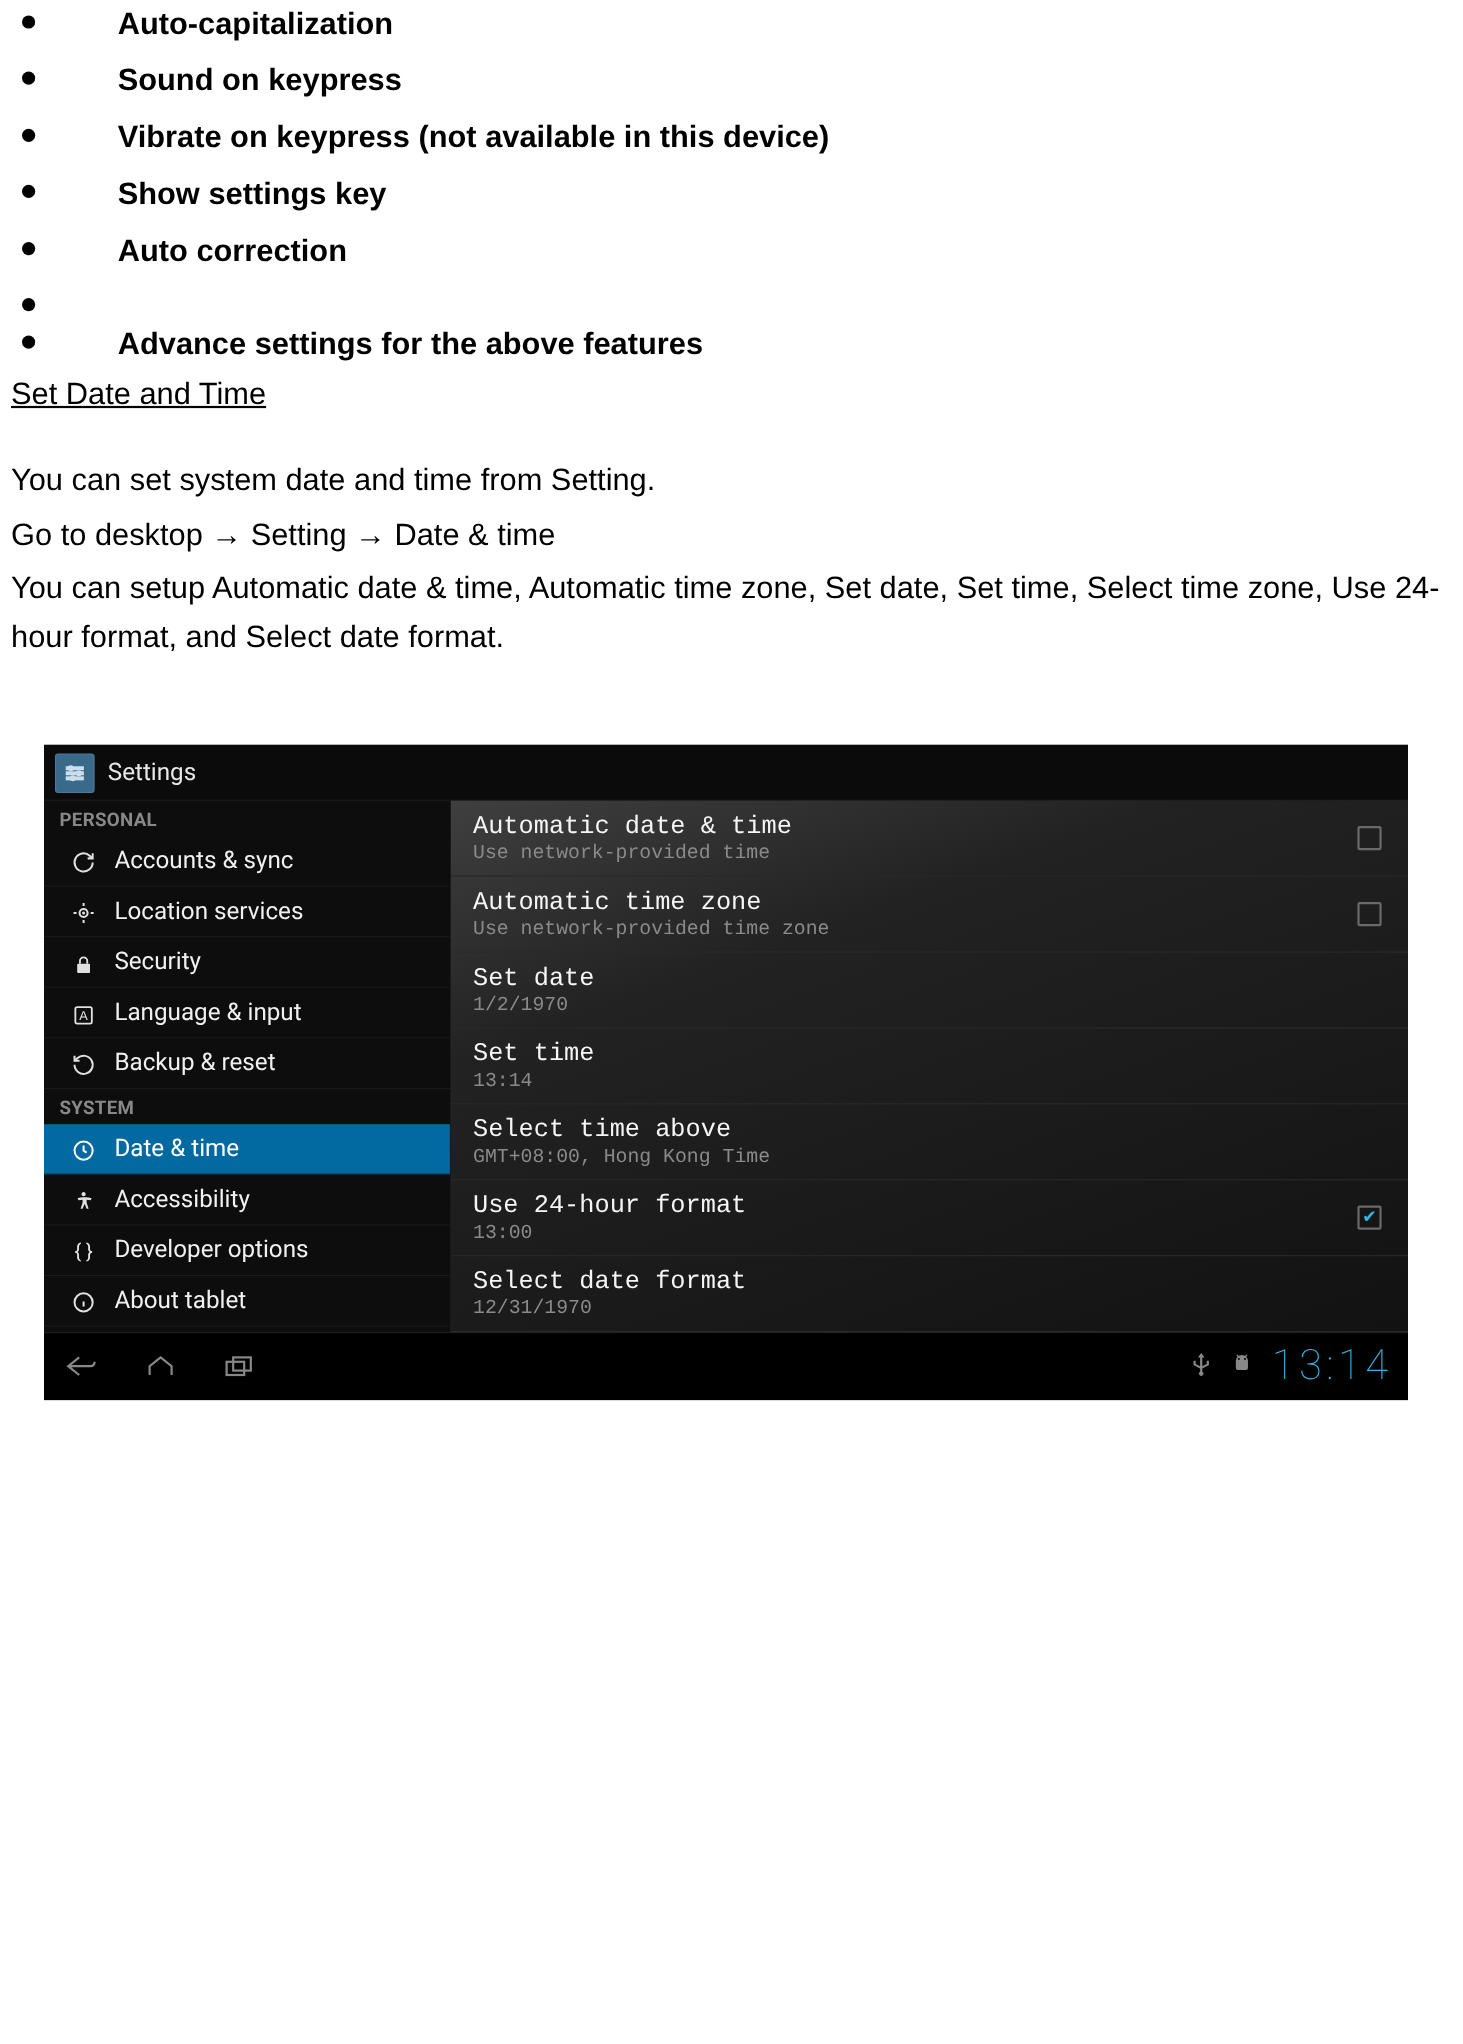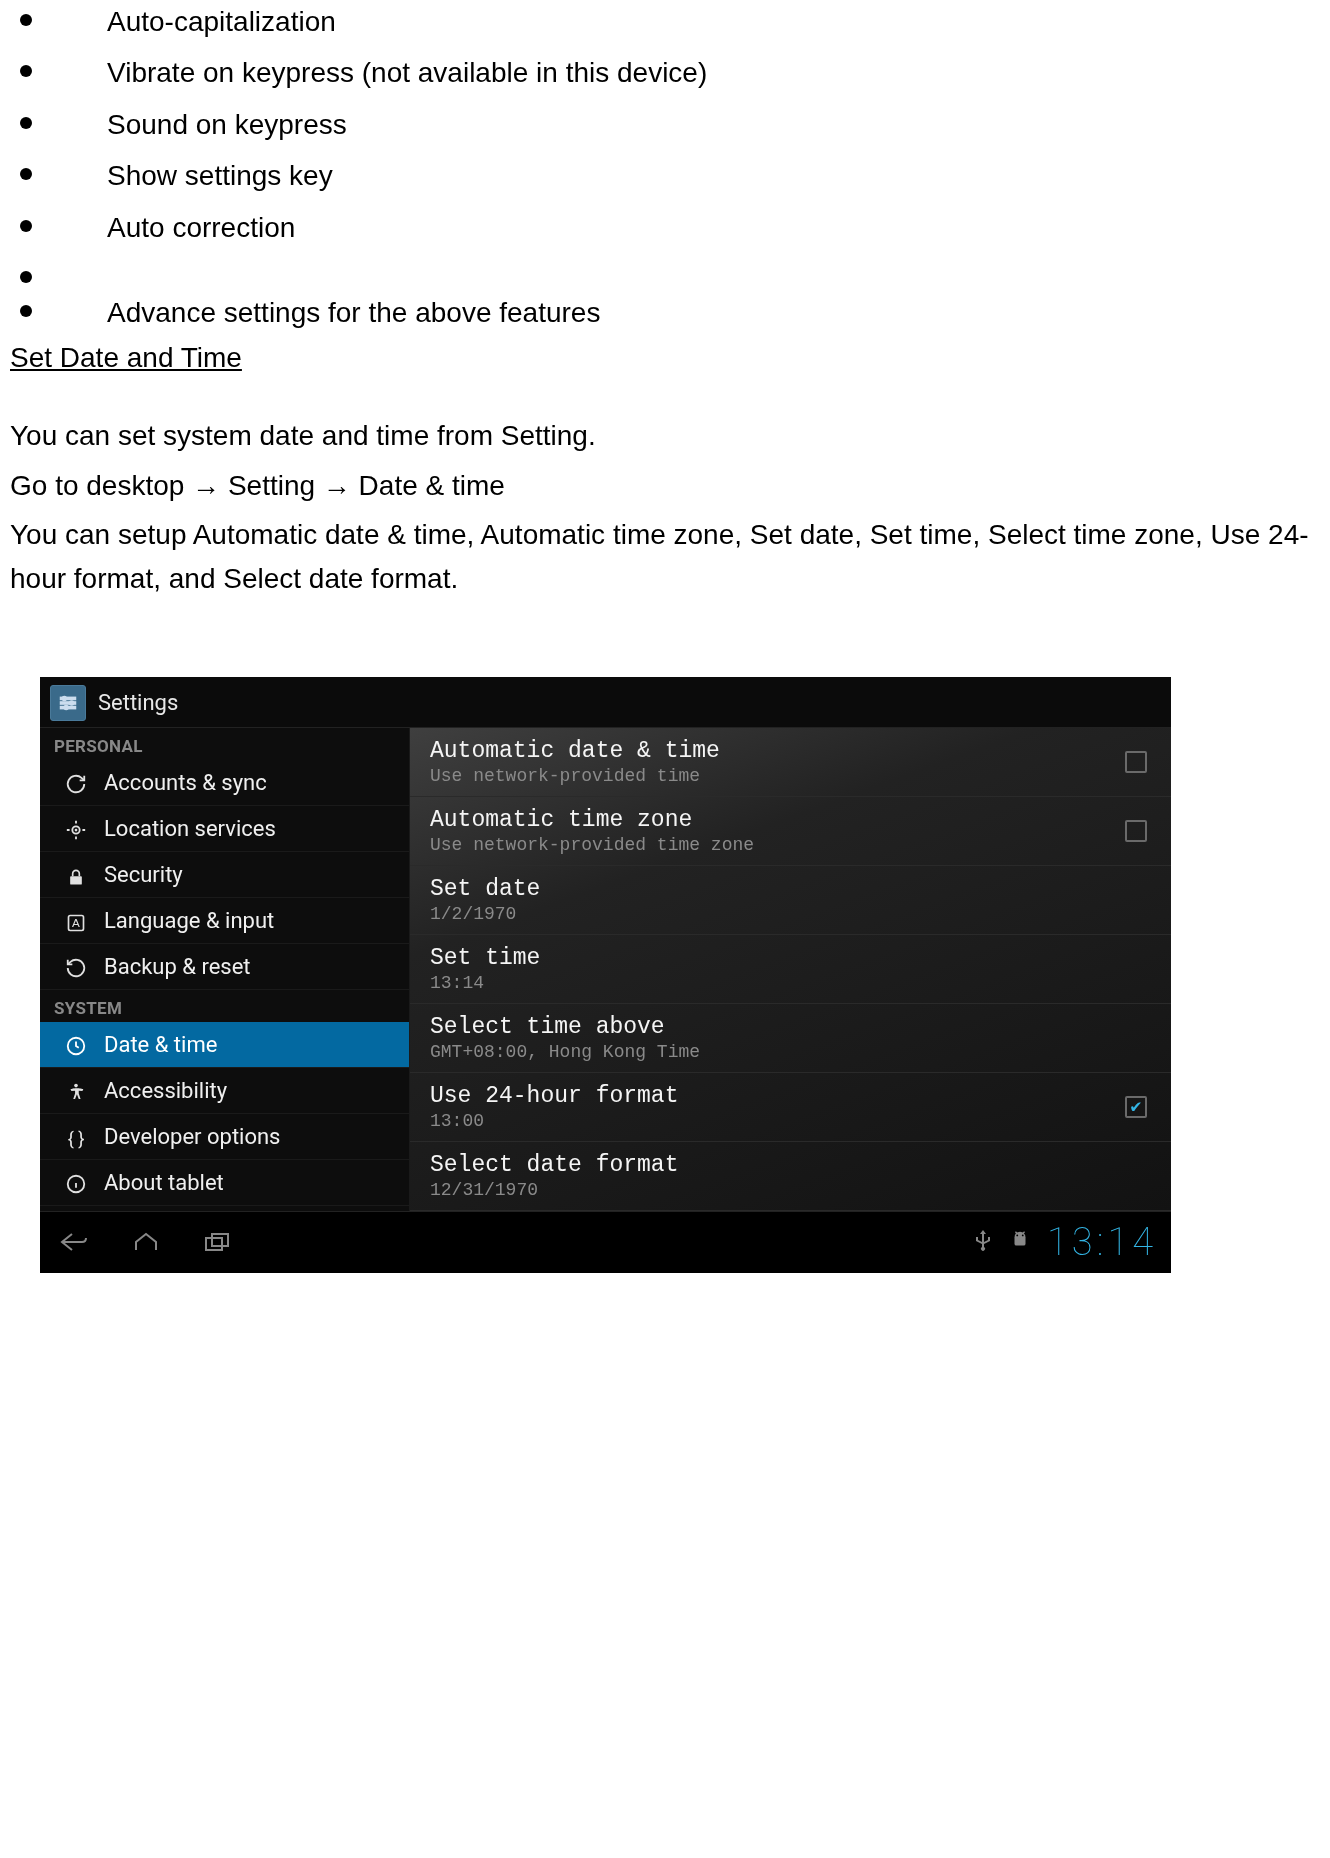--- a/index.html
+++ b/index.html
@@ -8,20 +8,21 @@
     background: #fff;
     color: #000;
     width: 1330px;
     padding: 0;
   }
   .doc-text {
     padding: 0 10px;
   }
   ul.bullets {
     list-style: none;
+    font-weight: bold;
   }
   ul.bullets li {
     display: flex;
     align-items: flex-start;
     font-size: 28px;
     line-height: 1.55;
     margin-bottom: 8px;
   }
   ul.bullets li .dot {
     display: inline-block;
@@ -40,21 +41,21 @@
   .para {
     font-size: 28px;
     line-height: 1.55;
     margin-bottom: 6px;
   }
   .para.last { margin-bottom: 77px; }
 
   
   .shot {
     margin-left: 40px;
-    width: 1131px;
+    width: 1240px;
     background: #0b0b0b;
     color: #fff;
     font-family: "Roboto", "Droid Sans", Arial, sans-serif;
   }
   .shot-header {
     display: flex;
     align-items: center;
     padding: 8px 10px 6px 10px;
     border-bottom: 1px solid #222;
   }
@@ -176,25 +177,25 @@
 <body>
 
 <div class="doc-text">
   <ul class="bullets">
     <li>
         <span class="dot"></span>
         <span>Auto-capitalization</span>
       </li>
     <li>
         <span class="dot"></span>
+        <span>Sound on keypress</span>
+      </li>
+    <li>
+        <span class="dot"></span>
         <span>Vibrate on keypress (not available in this device)</span>
-      </li>
-    <li>
-        <span class="dot"></span>
-        <span>Sound on keypress</span>
       </li>
     <li>
         <span class="dot"></span>
         <span>Show settings key</span>
       </li>
     <li>
         <span class="dot"></span>
         <span>Auto correction</span>
       </li>
     <li>

